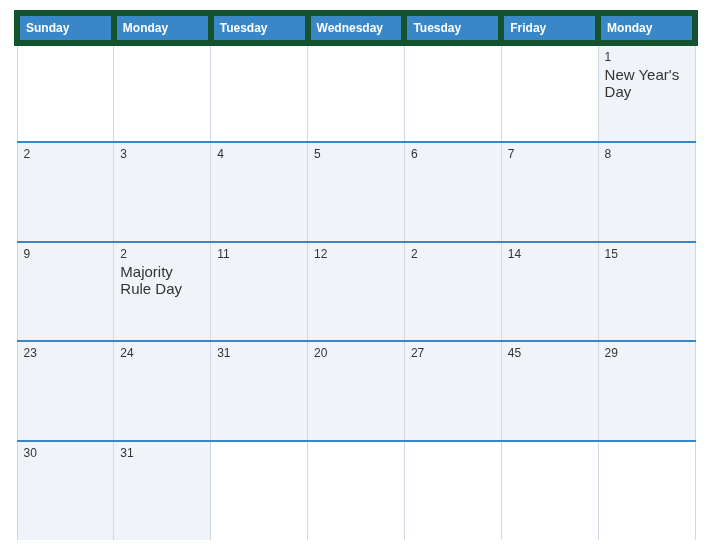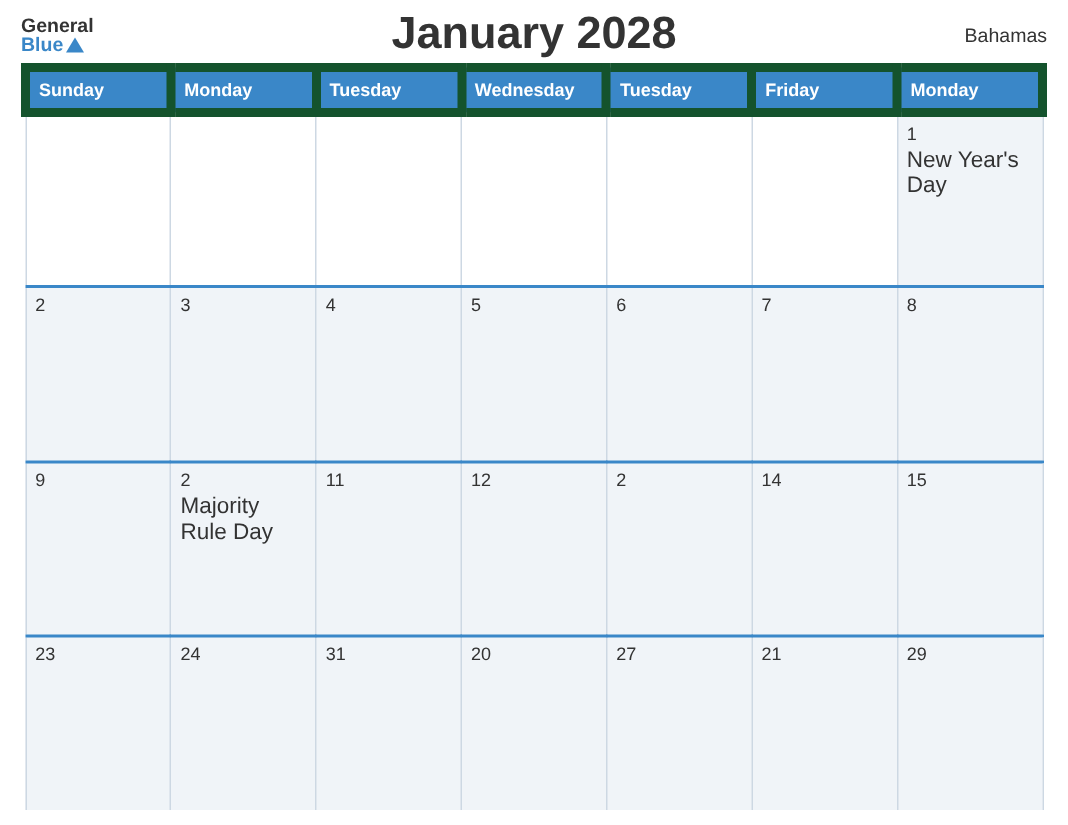--- a/index.html
+++ b/index.html
@@ -110,31 +110,20 @@
       background: #fff !important;
     }
     .last-row td {
       height: 55px;
     }
   </style>
 </head>
 <body>
 
 <div class="page">
-  <div class="header">
-    <div class="logo">
-      <span class="logo-general">General</span>
-      <div class="logo-row">
-        <span class="logo-blue">Blue</span>
-        <span class="logo-triangle"></span>
-      </div>
-    </div>
-    <div class="calendar-title">January 2028</div>
-    <div class="country-name">Bahamas</div>
-  </div>
 
   <table class="calendar-table">
     <thead>
       <tr>
       <th>Sunday</th>
           <th>Monday</th>
           <th>Tuesday</th>
           <th>Wednesday</th>
           <th>Tuesday</th>
           <th>Friday</th>
@@ -211,21 +200,34 @@
           <td>
             <span class="day-number">31</span>
           </td>
           <td>
             <span class="day-number">20</span>
           </td>
           <td>
             <span class="day-number">27</span>
           </td>
           <td>
-            <span class="day-number">21</span>
+            <span class="day-number">45</span>
           </td>
           <td>
             <span class="day-number">29</span>
           </td>
+        </tr>
+        <tr class="last-row">
+          <td>
+            <span class="day-number">30</span>
+          </td>
+          <td>
+            <span class="day-number">31</span>
+          </td>
+          <td class="empty-cell"></td>
+          <td class="empty-cell"></td>
+          <td class="empty-cell"></td>
+          <td class="empty-cell"></td>
+          <td class="empty-cell"></td>
         </tr>
       </tbody>
   </table>
 </div>
 
 </body></html>

